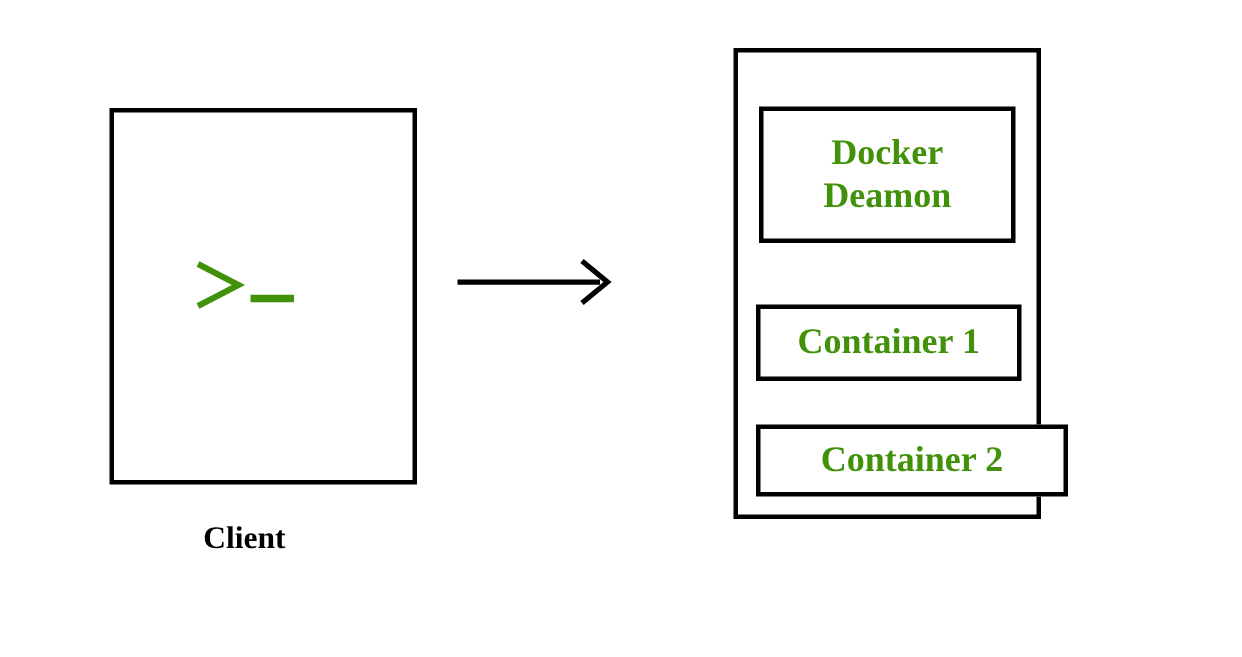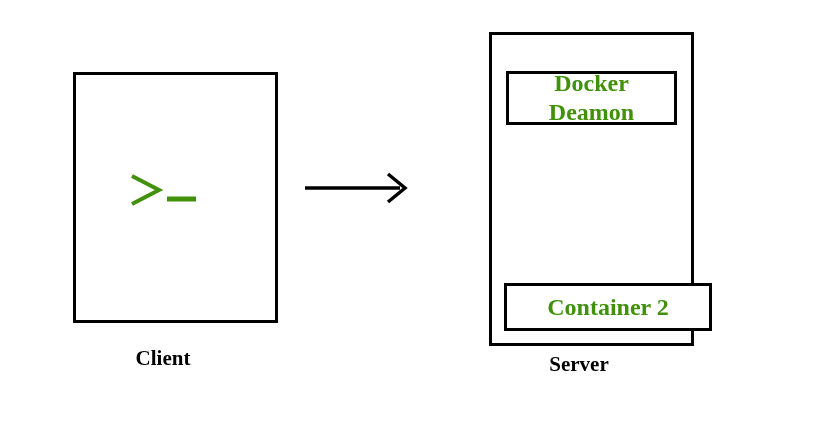--- a/index.html
+++ b/index.html
@@ -44,21 +44,21 @@
     text-align: center;
     color: #41910a;
     font-weight: bold;
     font-size: 24px;
     line-height: 1.2;
   }
   .daemon-box {
     left: 14px;
     top: 36px;
     width: 171px;
-    height: 54px;
+    height: 91px;
     padding: 0 28px;
   }
   .container1-box {
     left: 12px;
     top: 168px;
     width: 177px;
     height: 51px;
   }
   .container2-box {
     left: 12px;
@@ -113,19 +113,21 @@
 
   <svg class="arrow-svg" viewBox="0 0 115 42" xmlns="http://www.w3.org/2000/svg">
     <line x1="5" y1="20" x2="100" y2="20" stroke="#000000" stroke-width="3.5"></line>
     <path d="M88 6 L105 20 L88 34" fill="none" stroke="#000000" stroke-width="3.5"></path>
   </svg>
 
   <div class="box server-box">
     <div class="inner-box daemon-box">
       <span>Docker Deamon</span>
     </div>
+    <div class="inner-box container1-box">
+      <span>Container 1</span>
+    </div>
     <div class="inner-box container2-box">
       <span>Container 2</span>
     </div>
   </div>
-  <div class="node-label server-label">Server</div>
 
 </div>
 
 </body></html>

